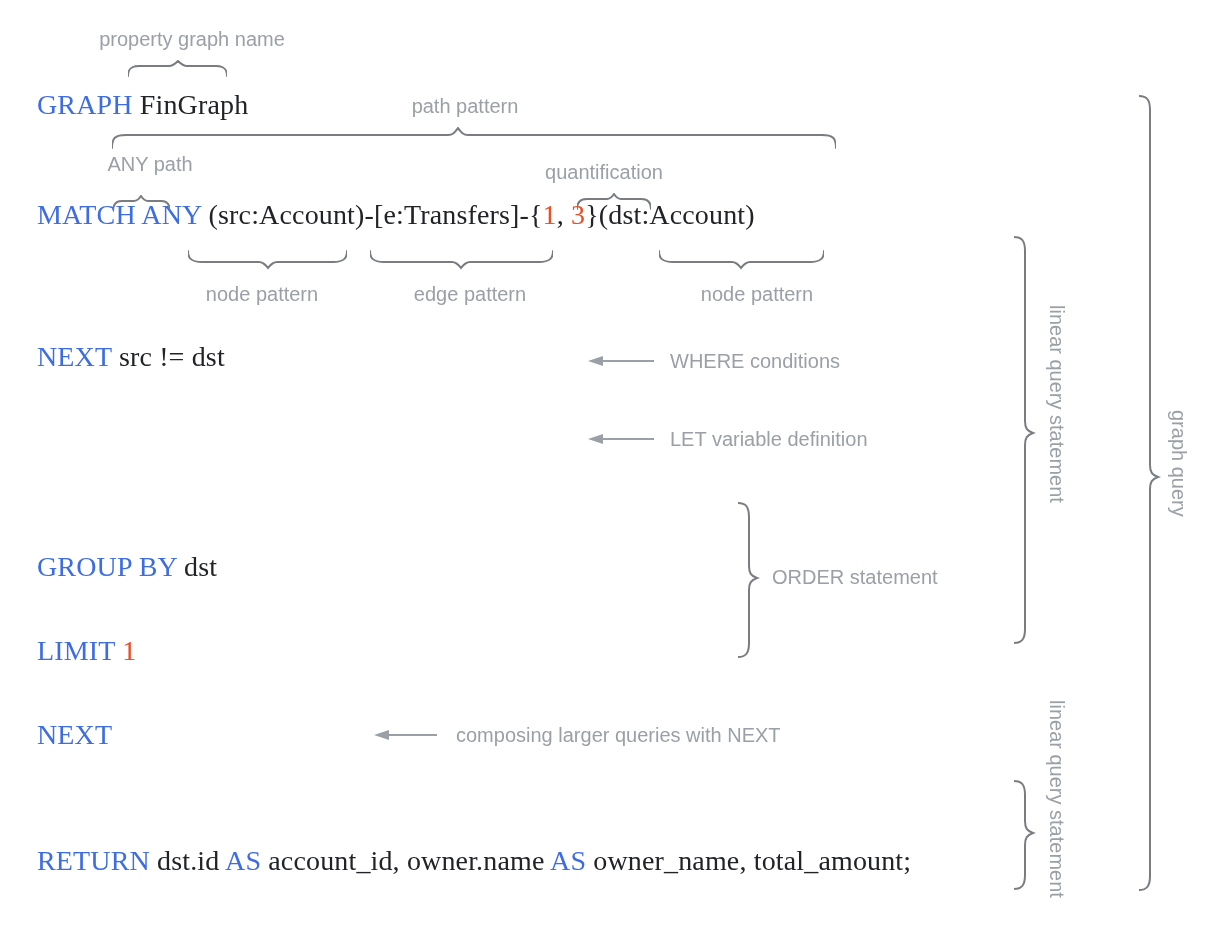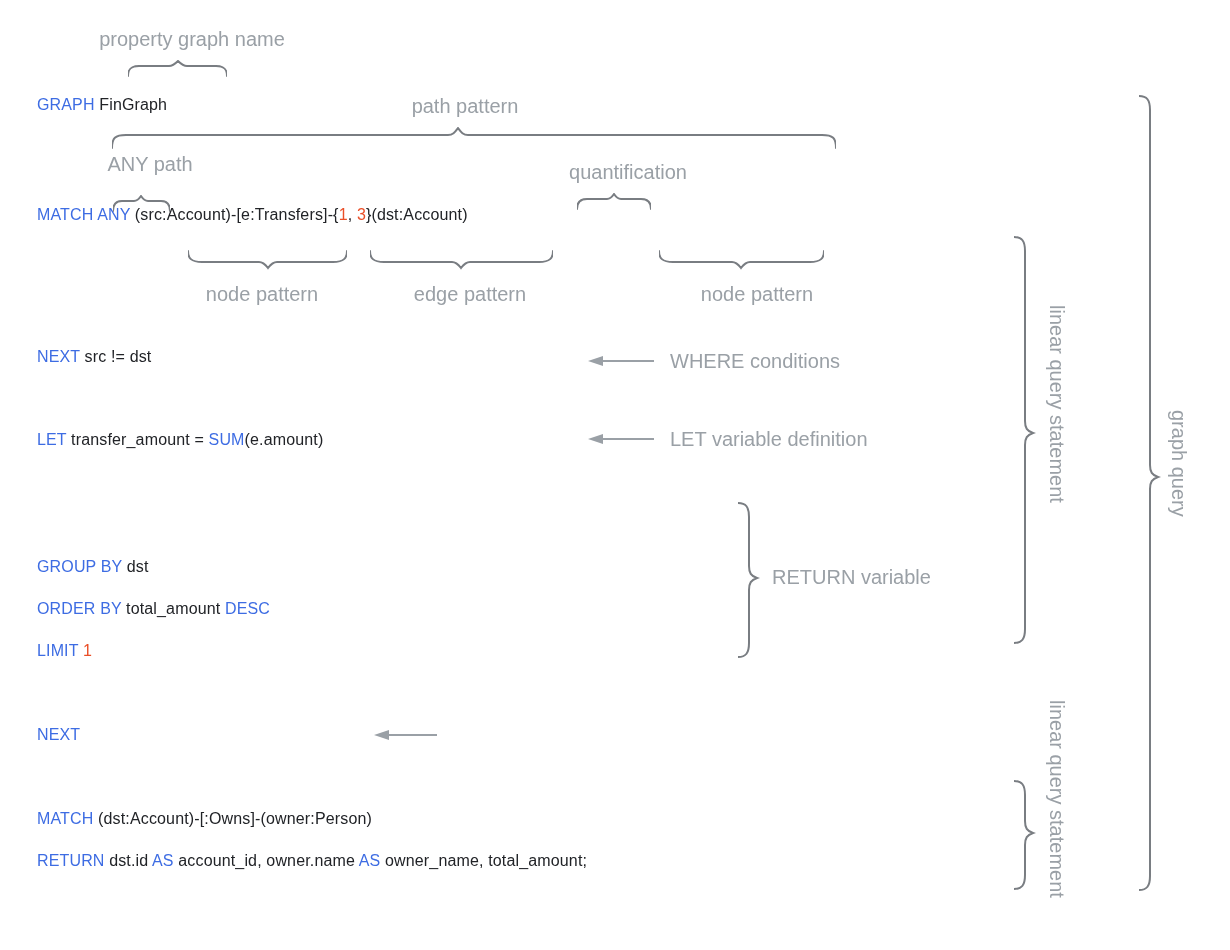--- a/index.html
+++ b/index.html
@@ -2,22 +2,22 @@
 <html style="--background: #ffffff; --keyword: #3d6ce3; --literal: #ea4e27; --code: #212327; --label: #9aa0a6; --line: #797d82;"><head>
 <meta charset="utf-8">
 <style>
   html,body{margin:0;padding:0;background:#fff;}
   #canvas{
     position:relative;width:1230px;height:950px;background:var(--background,#fff);
     overflow:hidden;font-family:"Liberation Sans",sans-serif;
   }
   .code{
     position:absolute;left:37px;white-space:pre;
-    font-family:Liberation Sans, sans-serif;
-    font-size:16px;line-height:28px;letter-spacing:.15px;color:var(--code,#212327);
+    font-family:Liberation Serif, serif;
+    font-size:28px;line-height:28px;letter-spacing:.15px;color:var(--code,#212327);
   }
   .kw{color:var(--keyword,#3d6ce3);}
   .lit{color:var(--literal,#ea4e27);}
   .lbl{
     position:absolute;white-space:nowrap;color:var(--label,#9aa0a6);
     font-size:20px;line-height:24px;
   }
   .lbl.center{transform:translateX(-50%);}
   .vlbl{
     position:absolute;white-space:nowrap;color:var(--label,#9aa0a6);
@@ -29,49 +29,47 @@
   svg{position:absolute;display:block;}
 </style>
 </head>
 <body>
 
 <div id="canvas">
 
   <div class="lbl center" style="left:192px;top:27px">property graph name</div>
   <div class="lbl center" style="left:465px;top:94px">path pattern</div>
   <div class="lbl center" style="left:150px;top:152px">ANY path</div>
-  <div class="lbl center" style="left:628px;top:160px">quantification</div>
+  <div class="lbl center" style="left:604px;top:160px">quantification</div>
   <div class="lbl center" style="left:262px;top:282px">node pattern</div>
   <div class="lbl center" style="left:470px;top:282px">edge pattern</div>
   <div class="lbl center" style="left:757px;top:282px">node pattern</div>
   <div class="lbl" style="left:670px;top:349px">WHERE conditions</div>
   <div class="lbl" style="left:670px;top:427px">LET variable definition</div>
-  <div class="lbl" style="left:772px;top:565px">RETURN variable</div>
+  <div class="lbl" style="left:772px;top:565px">ORDER statement</div>
+  <div class="lbl" style="left:456px;top:723px">composing larger queries with NEXT</div>
   <div class="vlbl" style="left:1045px;top:305px">linear query statement</div>
   <div class="vlbl" style="left:1167px;top:410px">graph query</div>
   <div class="vlbl" style="left:1045px;top:700px">linear query statement</div>
 
   <div class="code" style="top:91px"><span class="kw">GRAPH</span><span> FinGraph</span></div>
 
   <div class="code" style="top:201px"><span class="kw">MATCH ANY</span><span> (src:Account)-[e:Transfers]-{</span><span class="lit">1</span><span>, </span><span class="lit">3</span><span>}(dst:Account)</span></div>
 
   <div class="code" style="top:343px"><span class="kw">NEXT</span><span> src != dst</span></div>
 
-  <div class="code" style="top:426px"><span class="kw">LET</span><span> transfer_amount = </span><span class="kw">SUM</span><span>(e.amount)</span></div>
 
 
   <div class="code" style="top:553px"><span class="kw">GROUP BY</span><span> dst</span></div>
 
-  <div class="code" style="top:595px"><span class="kw">ORDER BY</span><span> total_amount </span><span class="kw">DESC</span></div>
 
   <div class="code" style="top:637px"><span class="kw">LIMIT</span><span class="lit"> 1</span></div>
 
   <div class="code" style="top:721px"><span class="kw">NEXT</span></div>
 
-  <div class="code" style="top:805px"><span class="kw">MATCH</span><span> (dst:Account)-[:Owns]-(owner:Person)</span></div>
 
   <div class="code" style="top:847px"><span class="kw">RETURN</span><span> dst.id </span><span class="kw">AS</span><span> account_id, owner.name </span><span class="kw">AS</span><span> owner_name, total_amount;</span></div>
 
   <svg class="brace" style="left:128px;top:60px" width="99" height="18" viewBox="0 0 99 18">
     <path d="M0,16 C0,9 3,6 11,6 L41,6 C45,6 47,4 50,1 C53,4 55,6 59,6 L88,6 C96,6 99,9 99,16"></path>
   </svg>
 
   <svg class="brace" style="left:112px;top:127px" width="724" height="23" viewBox="0 0 724 23">
     <path d="M0,21 C0,11 3,8 14,8 L336,8 C341,8 343,5 346,1 C349,5 351,8 356,8 L710,8 C721,8 724,11 724,21"></path>
   </svg>

